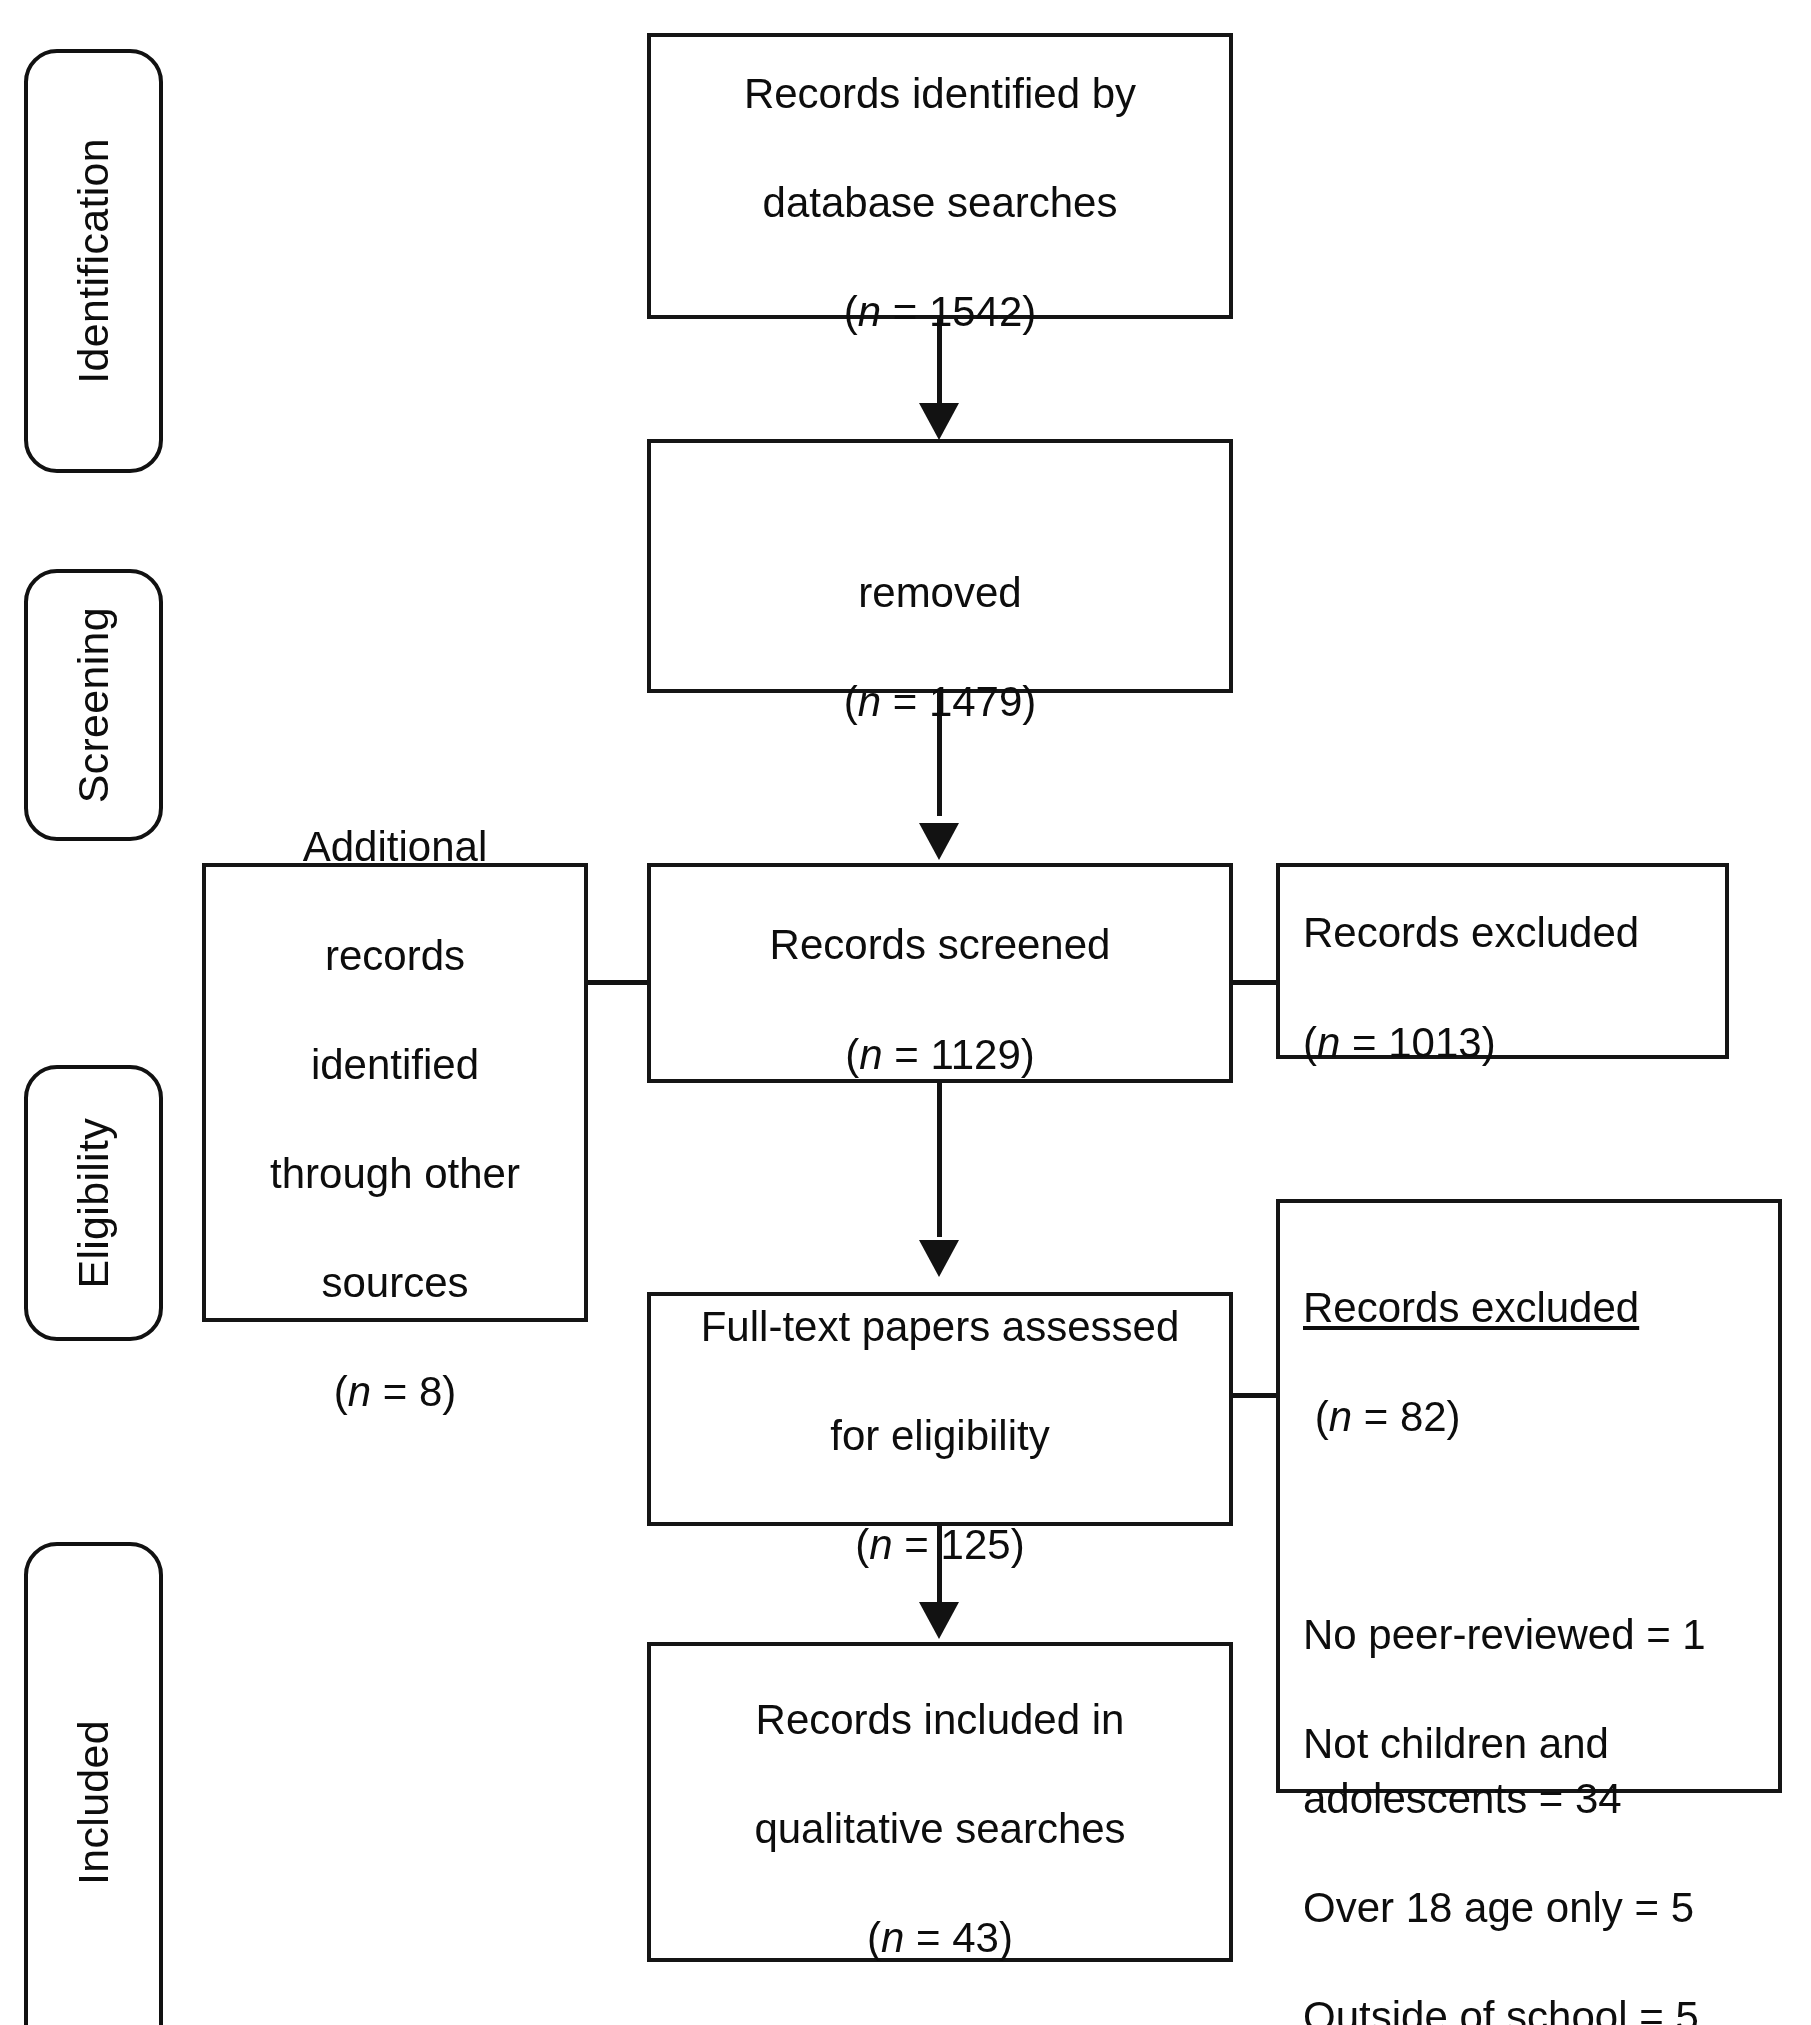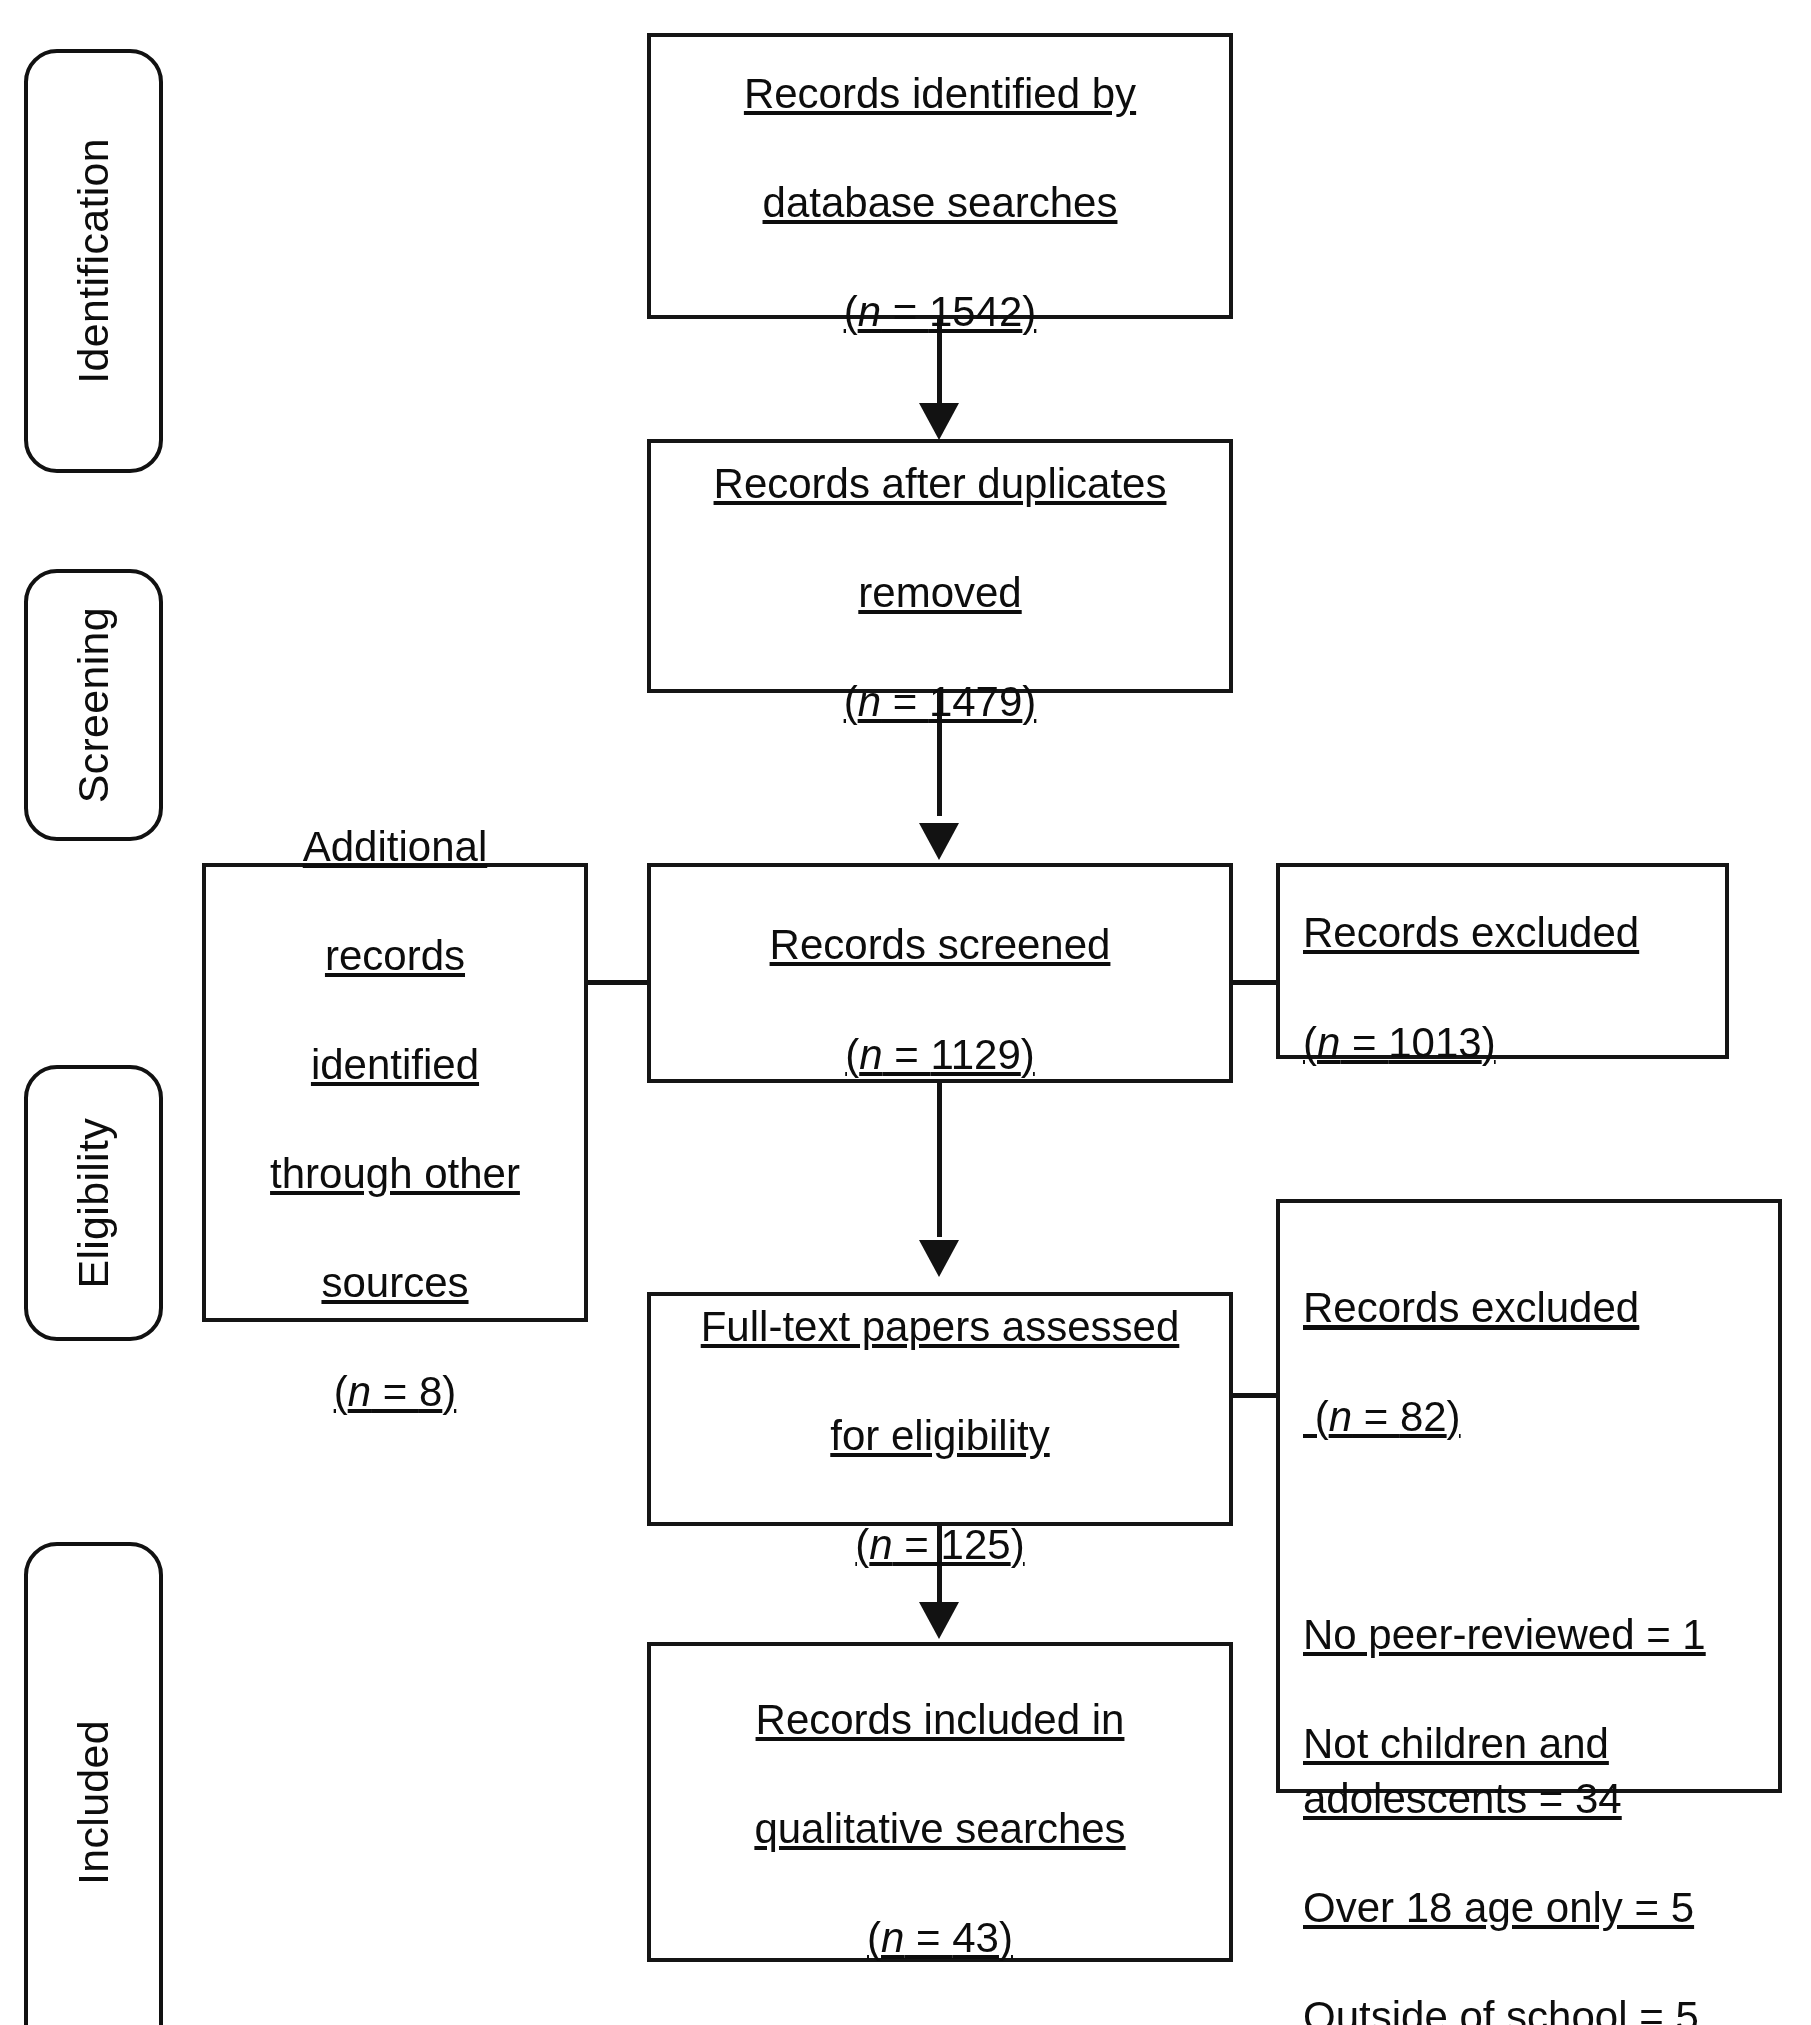--- a/index.html
+++ b/index.html
@@ -41,21 +41,20 @@
 
   
   .flow-box {
     position: absolute;
     box-sizing: border-box;
     border: 4.1px solid #151515;
     background: #ffffff;
     display: flex;
     align-items: center;
     justify-content: center;
-    text-decoration: underline;
   }
   .flow-text {
     font-size: 42px;
     line-height: 1.30;
     text-align: center;
     padding: 0 11px;
     white-space: pre-line;
   }
   .flow-text.left-align {
     text-align: left;
@@ -132,21 +131,21 @@
   <div class="flow-box" style="left:647px; top:33px; width:586px; height:286px;">
     <div class="flow-text">
       <span>Records identified by</span><br>
       <span>database searches</span><br>
       <span>(<em class="ital">n</em> = <span>1542</span>)</span>
     </div>
   </div>
 
   <div class="flow-box" style="left:647px; top:439px; width:586px; height:254px;">
     <div class="flow-text">
-      <span>Records after duplicates</span><br>
+      <br>
       <span>removed</span><br>
       <span>(<em class="ital">n</em> = <span>1479</span>)</span>
     </div>
   </div>
 
   <div class="flow-box" style="left:202px; top:863px; width:386px; height:459px;">
     <div class="flow-text">
       <span>Additional</span><br>
       <span>records</span><br>
       <span>identified</span><br>

